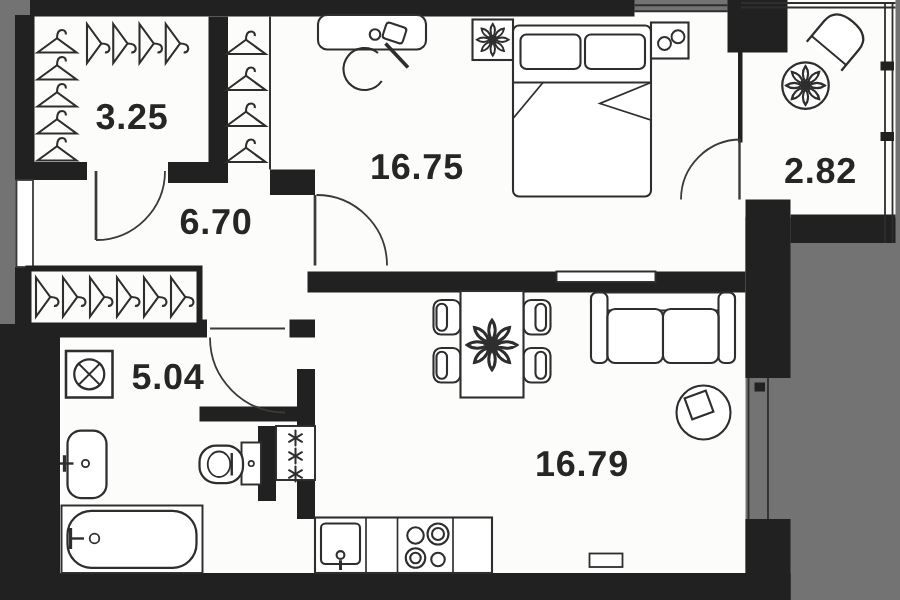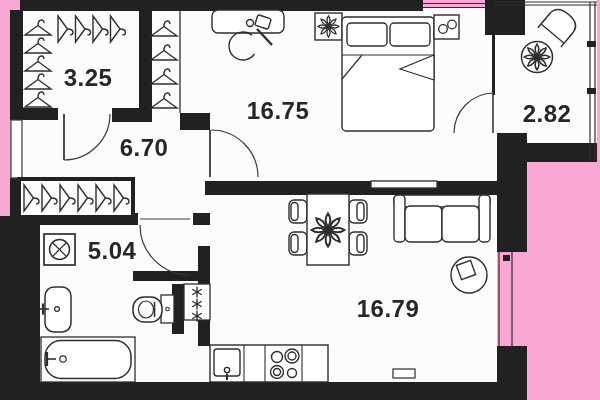--- a/index.html
+++ b/index.html
@@ -1,16 +1,16 @@
 <!DOCTYPE html>
 <html><head>
 <meta charset="utf-8">
 <style>
   html,body{margin:0;padding:0;background:#e8e7e5;}
-  .plan{position:relative;width:600px;height:400px;background:#f9a8d4;overflow:hidden;
+  .plan{position:relative;width:600px;height:400px;background:#737373;overflow:hidden;
         font-family:"Liberation Sans", sans-serif;}
   svg{position:absolute;left:0;top:0;display:block;}
   .room-label{font-family:"Liberation Sans", sans-serif;font-weight:bold;font-size:24px;
               fill:#262626;text-anchor:middle;letter-spacing:.5px;}
 </style>
 </head>
 <body>
 
 <div class="plan">
 <svg width="600" height="400" viewBox="0 0 600 400">

